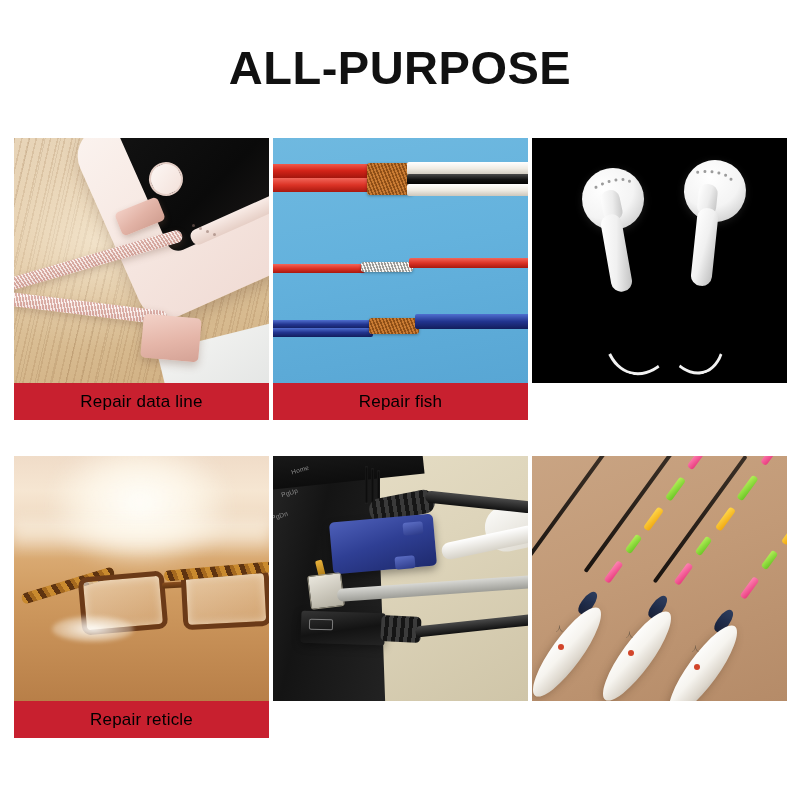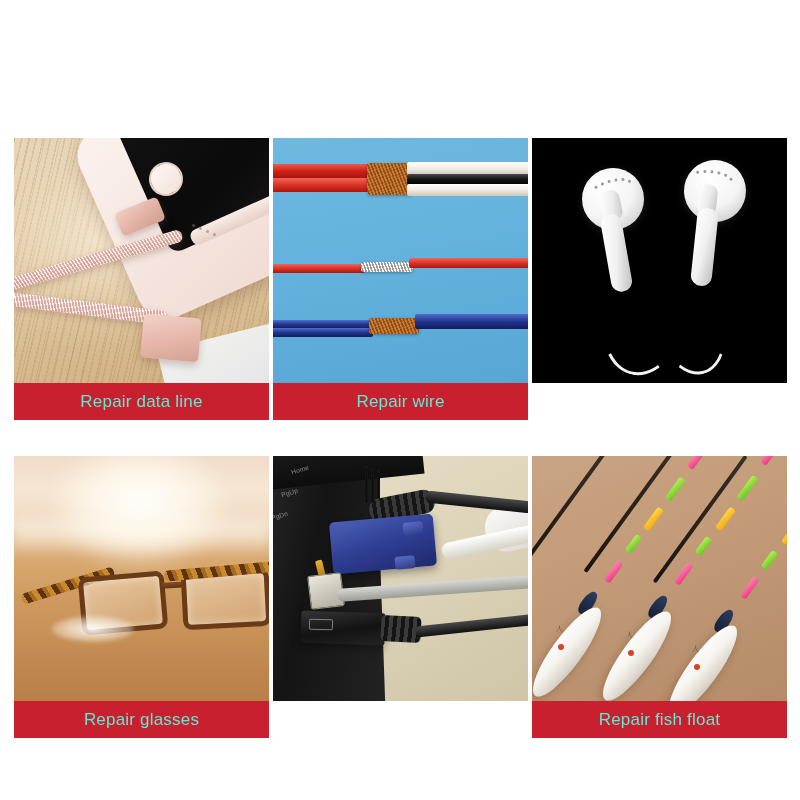--- a/index.html
+++ b/index.html
@@ -62,21 +62,21 @@
     overflow: hidden;
   }
 
   .caption {
     position: absolute;
     left: 0;
     top: 245px;
     width: 255px;
     height: 37px;
     background: #c8202f;
-    color: #5eead4;
+    color: #000000;
     font-size: 17px;
     line-height: 37px;
     text-align: center;
     font-family: "Liberation Sans", sans-serif;
     letter-spacing: 0.2px;
     white-space: nowrap;
     overflow: hidden;
   }
 
   
@@ -471,20 +471,21 @@
   .float-dot {
     position:absolute; width:6px; height:6px; border-radius:50%;
     background:#d2452a;
   }
 </style>
 </head>
 <body>
 
 <div class="page">
 
+  <div class="title">ALL-PURPOSE</div>
 
   <div class="grid">
 
     <div class="tile">
       <div class="photo">
         <div class="wood-bg"></div>
         <div class="wood-sheen"></div>
         <div class="desk-white"></div>
         <div class="phone-body"></div>
         <div class="phone-screen"></div>
@@ -515,21 +516,21 @@
 
         <div class="wire w-red2" style="left:-4px; top:126px; width:96px; height:9px;"></div>
         <div class="splice-silver" style="left:88px; top:124px; width:52px; height:10px;"></div>
         <div class="wire w-red2" style="left:136px; top:120px; width:123px; height:10px;"></div>
 
         <div class="wire w-blue" style="left:-4px; top:182px; width:104px; height:9px;"></div>
         <div class="wire w-blue" style="left:-4px; top:190px; width:104px; height:9px;"></div>
         <div class="splice-copper" style="left:96px; top:180px; width:50px; height:16px;"></div>
         <div class="wire w-blue" style="left:142px; top:176px; width:117px; height:15px;"></div>
       </div>
-      <div class="caption">Repair wire</div>
+      <div class="caption">Repair fish</div>
     </div>
 
     <div class="tile">
       <div class="photo">
         <div class="black-bg"></div>
 
         <div class="bud" style="left:50px; top:30px; transform:rotate(-12deg);"></div>
         <div class="bud-holes" style="left:62px; top:40px; transform:rotate(-12deg);">
           <span class="bud-hole" style="left:0px;top:4px;"></span>
           <span class="bud-hole" style="left:7px;top:2px;"></span>
@@ -564,21 +565,21 @@
         <div class="glass-glow"></div>
         <div class="glass-glow2"></div>
 
         <div class="temple-arm" style="left:6px; top:124px; width:96px; transform:rotate(-17deg);"></div>
         <div class="lens" style="left:66px; top:118px; width:86px; height:58px; transform:rotate(-5deg);"></div>
         <div class="bridge" style="left:148px; top:126px; width:24px; transform:rotate(-3deg);"></div>
         <div class="lens" style="left:168px; top:114px; width:88px; height:58px; transform:rotate(-3deg);"></div>
         <div class="temple-arm" style="left:150px; top:110px; width:108px; transform:rotate(-5deg);"></div>
         <div class="glass-reflect"></div>
       </div>
-      <div class="caption">Repair glasses</div>
+      <div class="caption">Repair reticle</div>
     </div>
 
     <div class="tile">
       <div class="photo">
         <div class="desk-bg"></div>
         <div class="laptop-body"></div>
         <div class="laptop-top"></div>
 
         <div class="kbd-key" style="left:18px; top:10px;">Home</div>
         <div class="kbd-key" style="left:8px; top:33px;">PgUp</div>
@@ -643,17 +644,16 @@
 
           <div class="seg seg-yellow" style="left:140px; top:70px; height:26px; transform:rotate(36deg);"></div>
           <div class="seg seg-green" style="left:118px; top:100px;height:20px; transform:rotate(36deg);"></div>
           <div class="seg seg-pink" style="left:98px;  top:126px;height:24px; transform:rotate(36deg);"></div>
           <div class="float-tip-dark" style="left:70px; top:158px; transform:rotate(36deg);"></div>
           <div class="float-bulb" style="left:40px; top:166px; transform:rotate(36deg);"></div>
           <div class="float-dot" style="left:46px; top:214px;"></div>
           <div class="float-mark" style="left:44px; top:194px;">人</div>
         </div>
       </div>
-      <div class="caption">Repair fish float</div>
     </div>
 
   </div>
 </div>
 
 </body></html>

